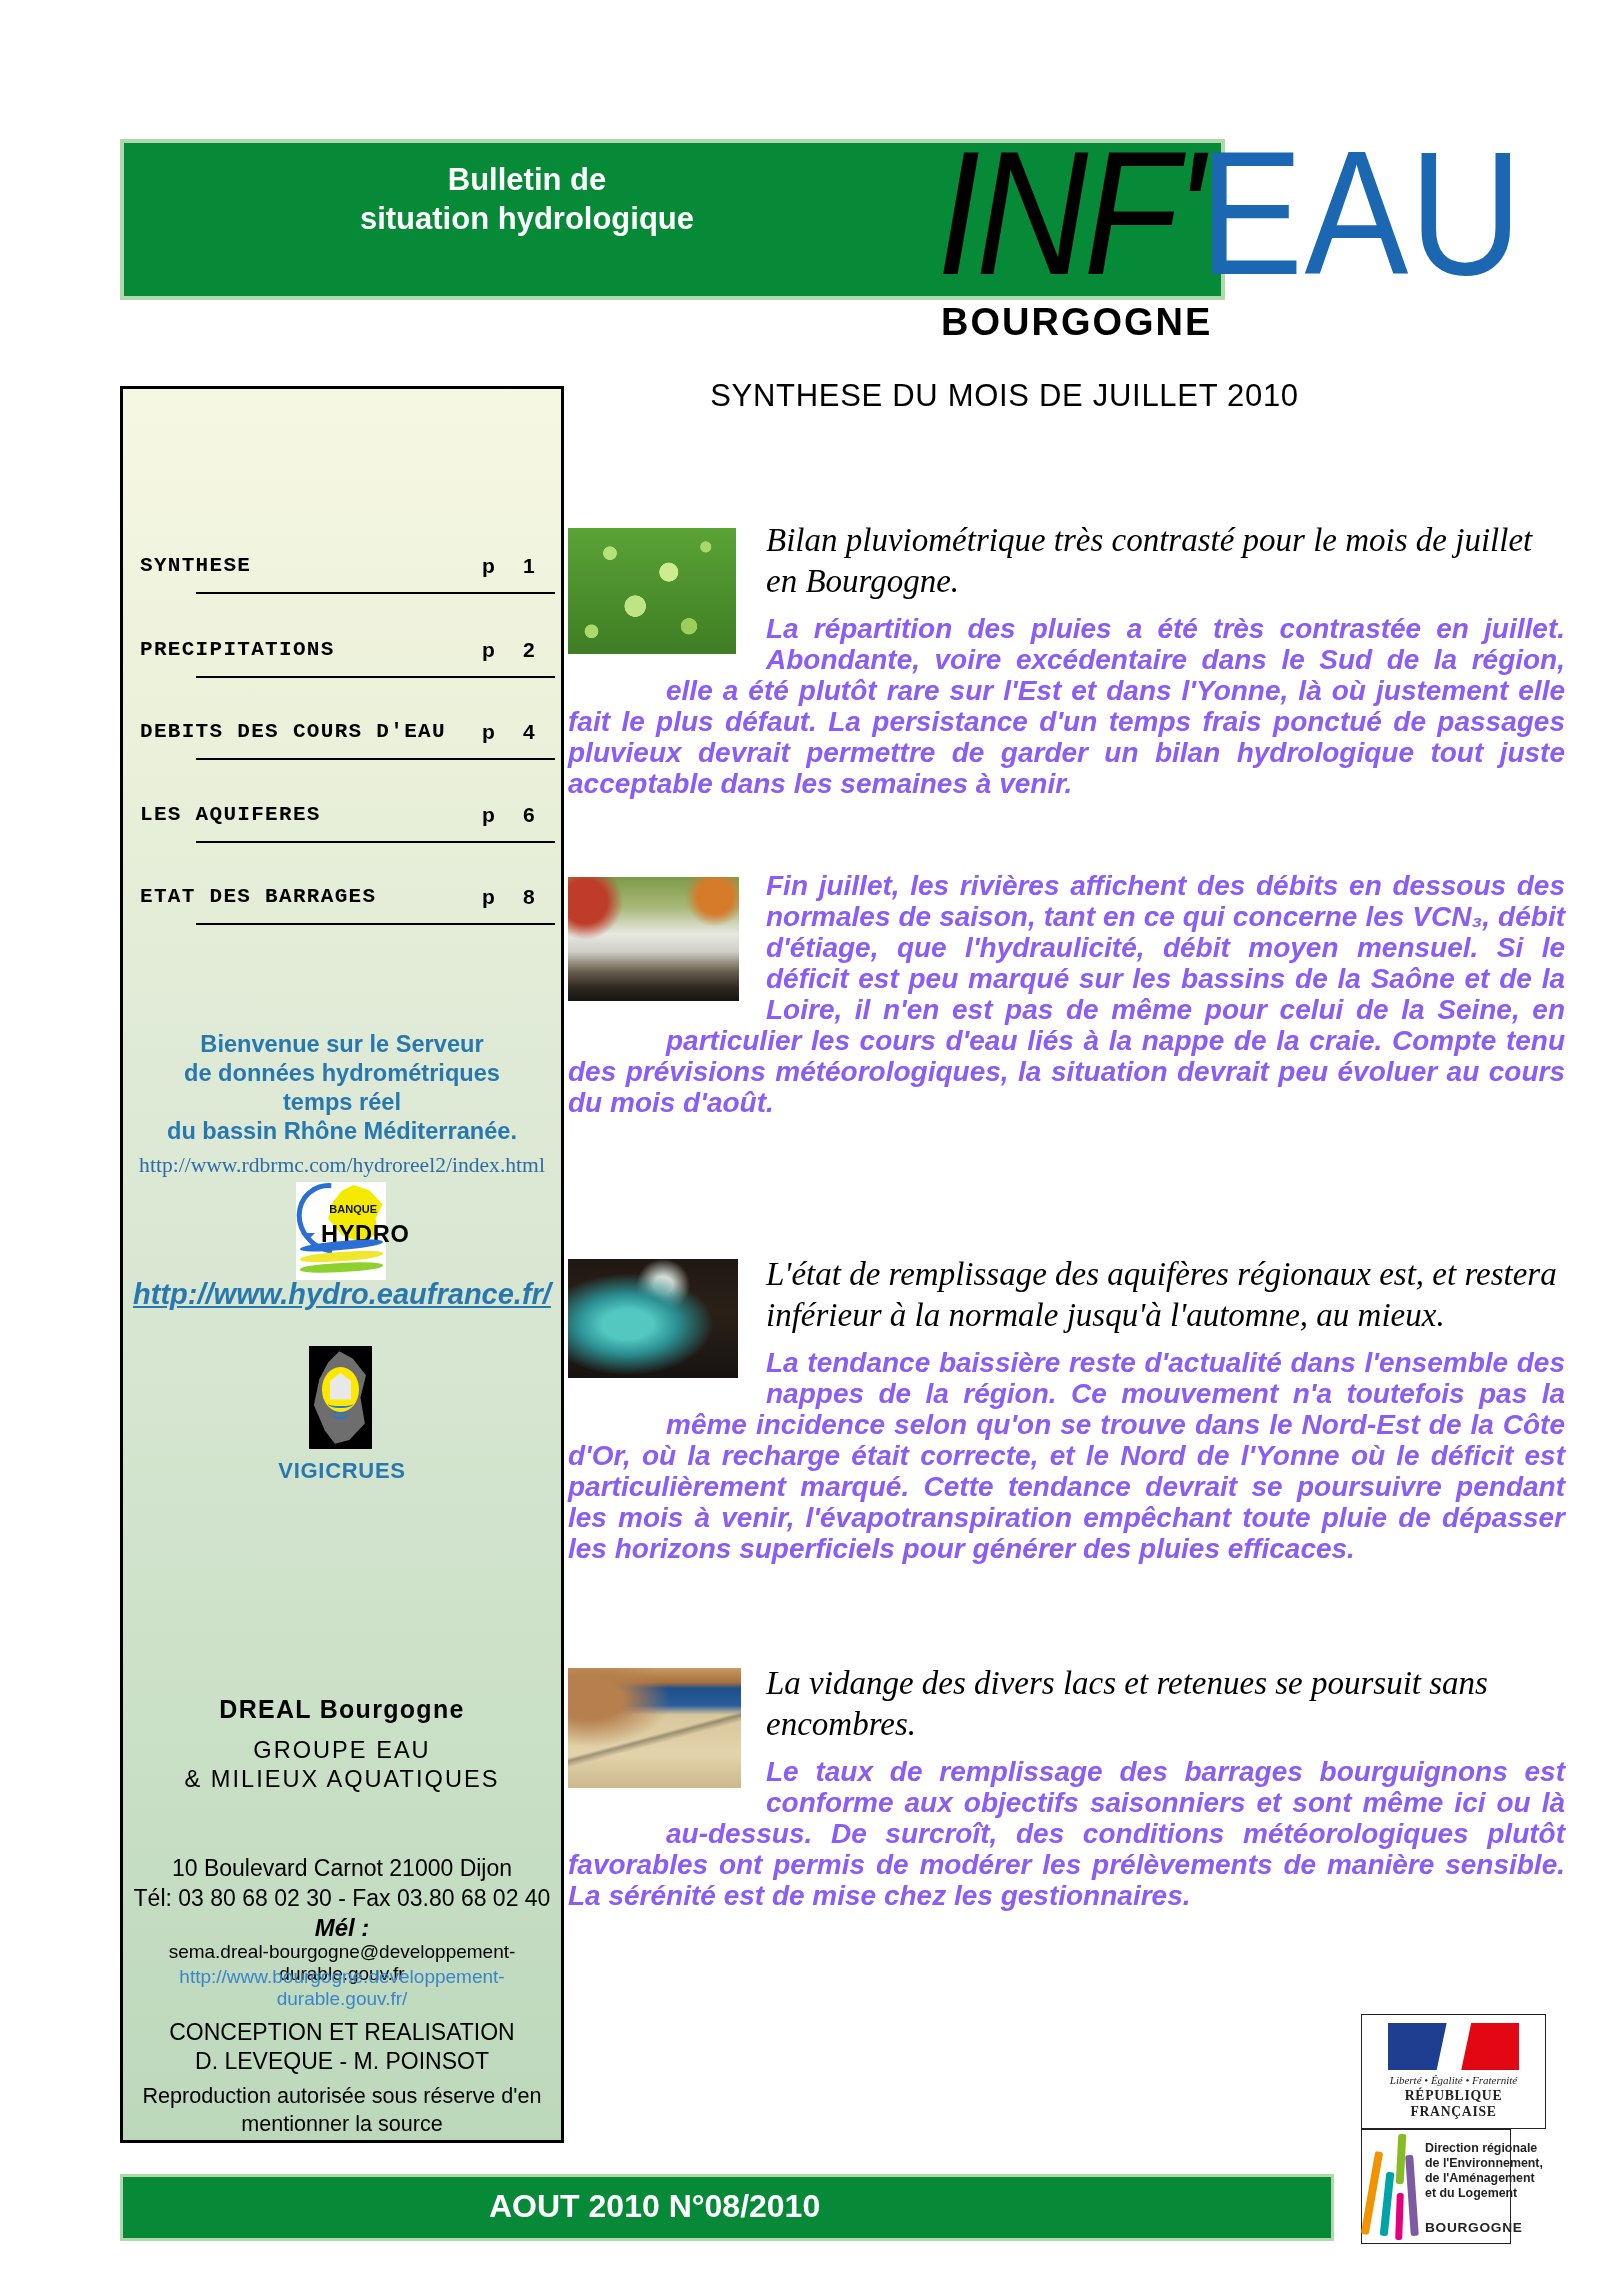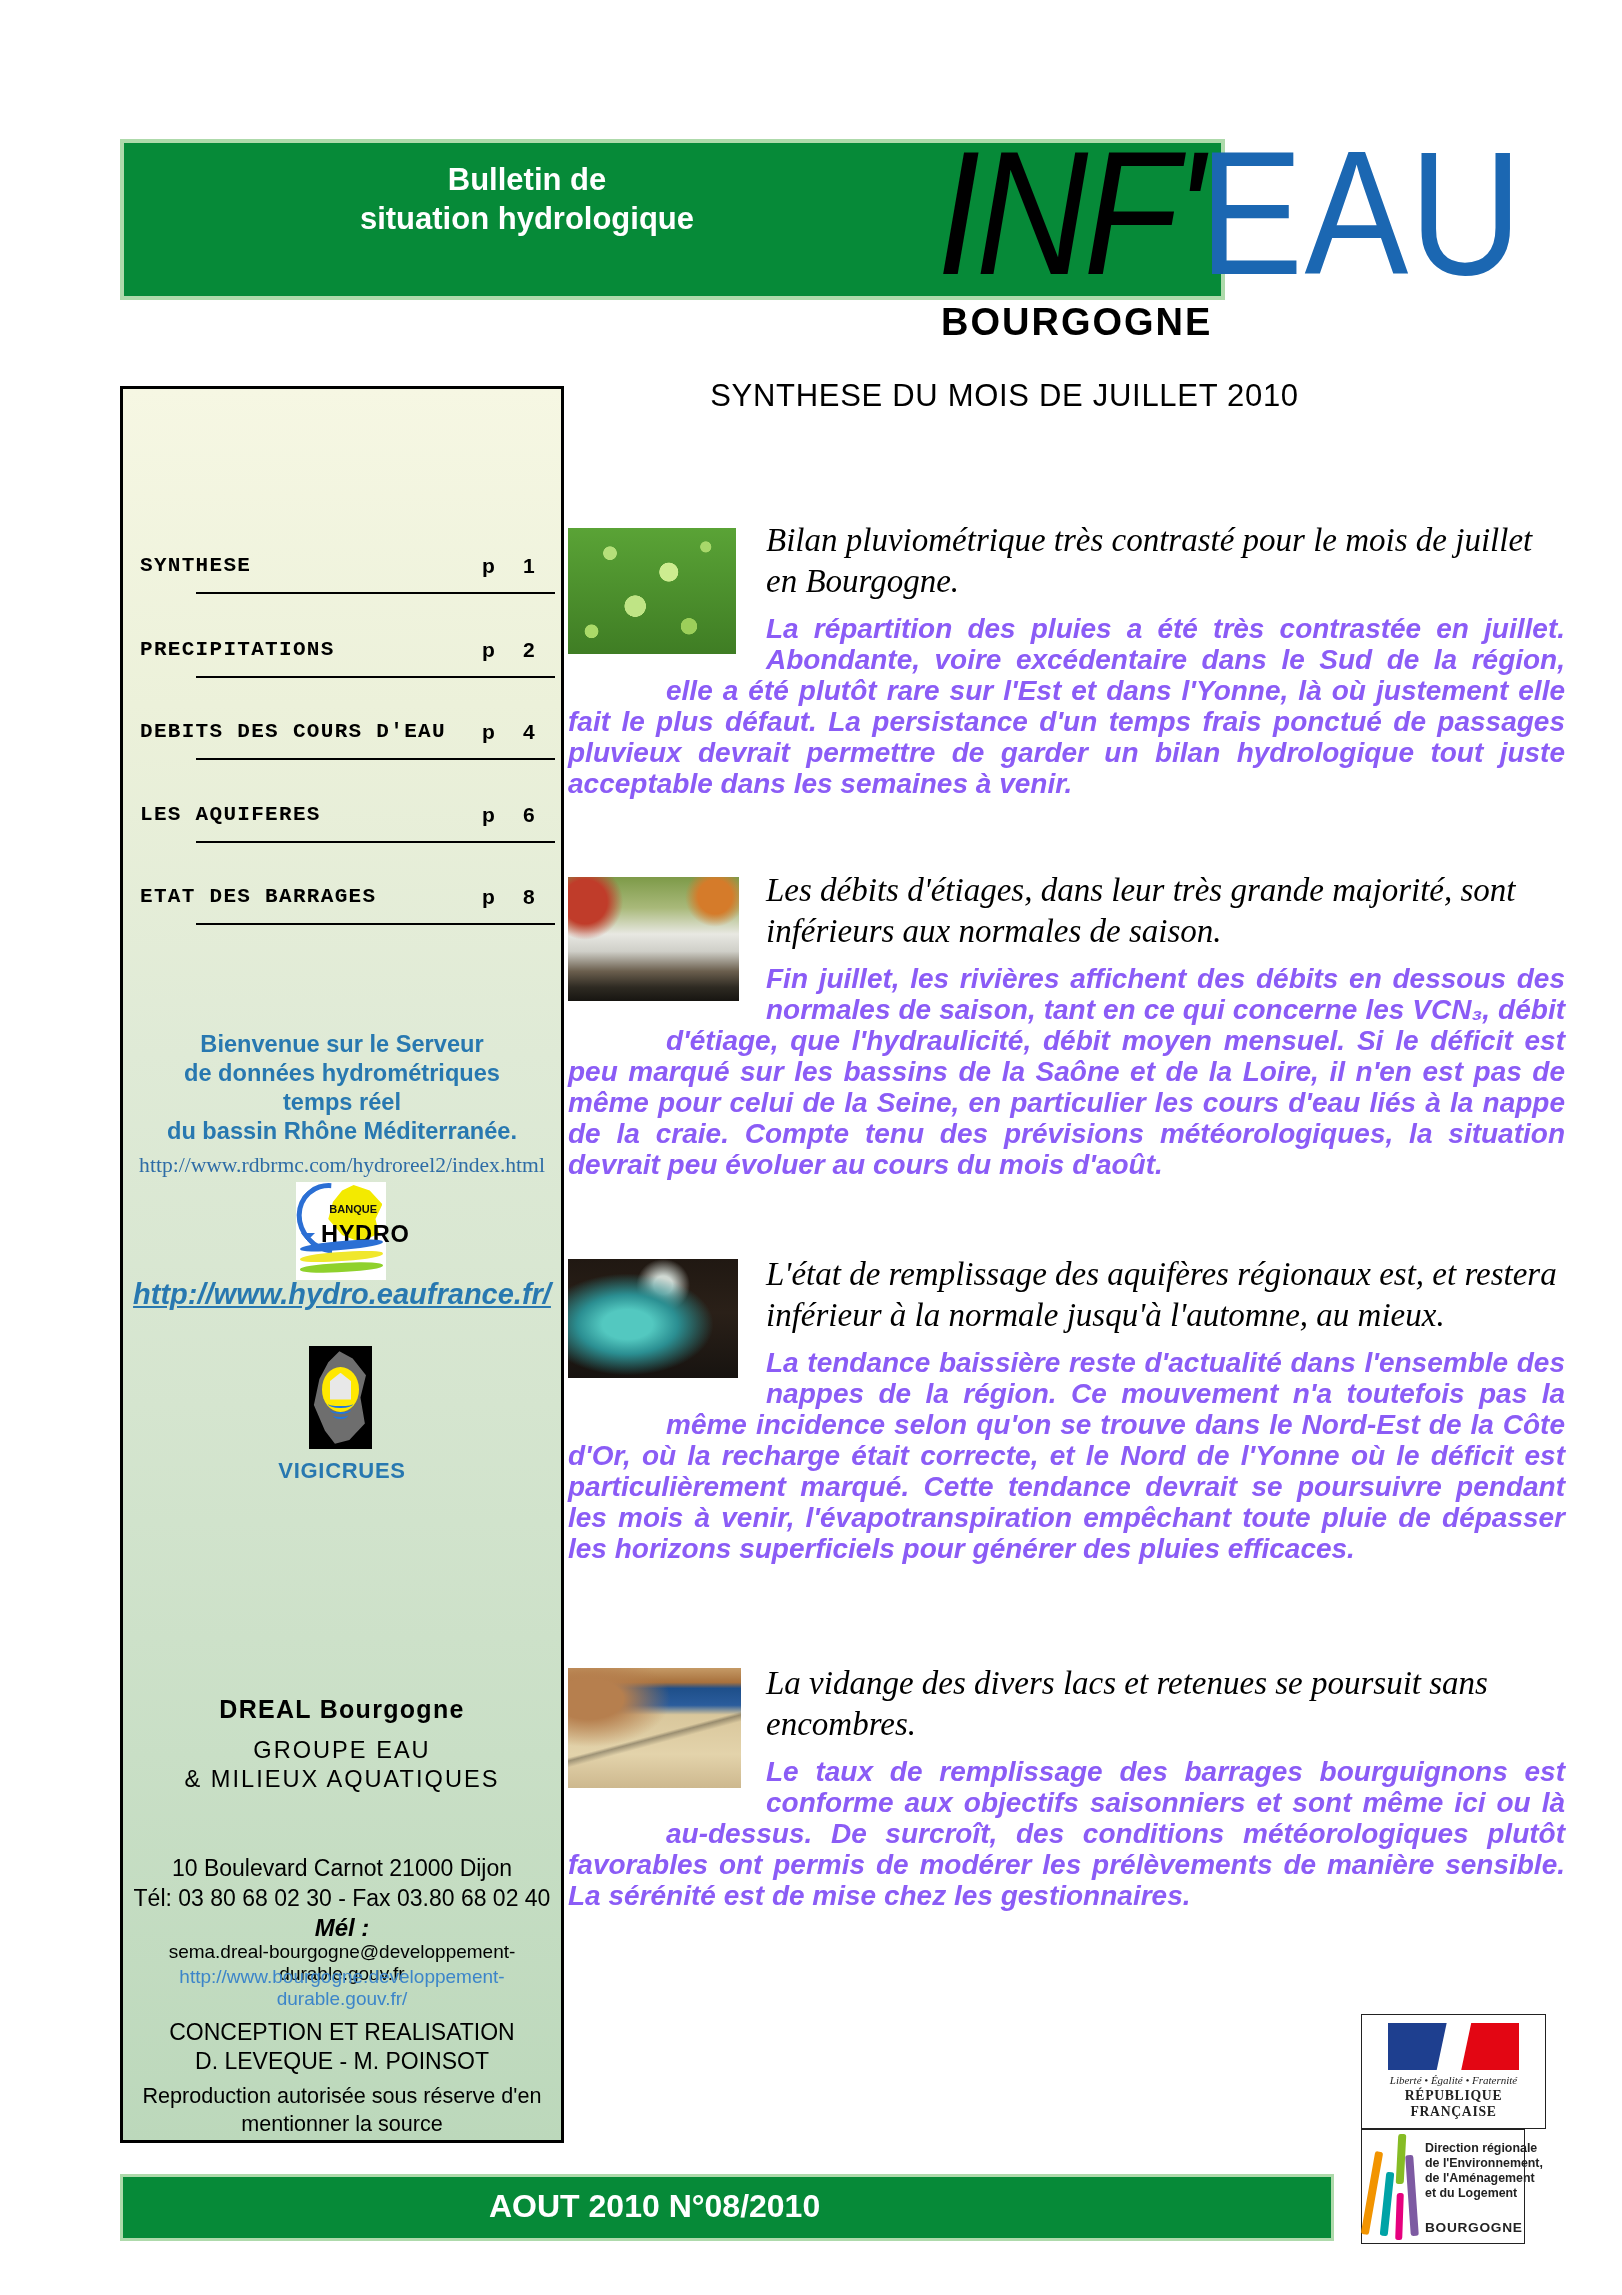--- a/index.html
+++ b/index.html
@@ -126,21 +126,21 @@
   
   .rf-box{left:1361px;top:2014px;width:185px;height:115px;border:1.3px solid #222;
       box-sizing:border-box;background:#fff;text-align:center;}
   .rf-flag{position:relative;width:131px;height:47px;margin:7.9px auto 3.9px auto;overflow:hidden;
       background:linear-gradient(90deg,#1e3f8f 0 46%,#e30613 54% 100%);}
   .rf-flag:before{content:"";position:absolute;left:41%;top:-25%;width:18%;height:150%;
       background:#fff;transform:rotate(12deg);}
   .rf-motto{font-family:"Liberation Serif",serif;font-style:italic;font-size:11px;color:#222;}
   .rf-name{font-family:"Liberation Serif",serif;font-size:13.7px;font-weight:bold;color:#222;
       letter-spacing:0.7px;margin-top:2.6px;}
-  .dreal-box{left:1361px;top:2129px;width:164px;height:115px;border:1.3px solid #222;
+  .dreal-box{left:1361px;top:2129px;width:150px;height:115px;border:1.3px solid #222;
       box-sizing:border-box;background:#fff;}
   .dreal-bars{position:absolute;left:3.9px;top:3.9px;width:56px;height:106px;}
   .bar{position:absolute;border-radius:2.6px;}
   .bar-orange{left:2.6px;top:17px;width:7.9px;height:84px;background:#f29400;transform:rotate(10deg);}
   .bar-lime{left:31px;top:0px;width:7.9px;height:50px;background:#86bc25;transform:rotate(3deg);}
   .bar-teal{left:17px;top:38px;width:7.9px;height:64px;background:#00a3a6;transform:rotate(6deg);}
   .bar-pink{left:30px;top:59px;width:7.2px;height:47px;background:#e6007e;transform:rotate(2deg);}
   .bar-purple{left:42px;top:21px;width:7.9px;height:81px;background:#7d5aa2;transform:rotate(-4deg);}
   .dreal-text{position:absolute;left:63px;top:10.5px;width:118px;font-size:12.4px;font-weight:bold;
       color:#222;line-height:15px;}
@@ -254,21 +254,20 @@
 
   <div class="article a1">
     <div class="ws"></div>
     <p class="s-heading">Bilan pluviométrique très contrasté pour le mois de juillet en Bourgogne.</p>
     <p class="s-body">La répartition des pluies a été très contrastée en juillet. Abondante, voire excédentaire dans le Sud de la région, elle a été plutôt rare sur l'Est et dans l'Yonne, là où justement elle fait le plus défaut. La persistance d'un temps frais ponctué de passages pluvieux devrait permettre de garder un bilan hydrologique tout juste acceptable dans les semaines à venir.</p>
     <div class="abs photo p1"></div>
   </div>
 
   <div class="article a2">
     <div class="ws"></div>
-    <p class="s-heading">Les débits d'étiages, dans leur très grande majorité, sont inférieurs aux normales de saison.</p>
     <p class="s-body">Fin juillet, les rivières affichent des débits en dessous des normales de saison, tant en ce qui concerne les VCN₃, débit d'étiage, que l'hydraulicité, débit moyen mensuel. Si le déficit est peu marqué sur les bassins de la Saône et de la Loire, il n'en est pas de même pour celui de la Seine, en particulier les cours d'eau liés à la nappe de la craie. Compte tenu des prévisions météorologiques, la situation devrait peu évoluer au cours du mois d'août.</p>
     <div class="abs photo p2"></div>
   </div>
 
   <div class="article a3">
     <div class="ws"></div>
     <p class="s-heading">L'état de remplissage des aquifères régionaux est, et restera inférieur à la normale jusqu'à l'automne, au mieux.</p>
     <p class="s-body">La tendance baissière reste d'actualité dans l'ensemble des nappes de la région. Ce mouvement n'a toutefois pas la même incidence selon qu'on se trouve dans le Nord-Est de la Côte d'Or, où la recharge était correcte, et le Nord de l'Yonne où le déficit est particulièrement marqué. Cette tendance devrait se poursuivre pendant les mois à venir, l'évapotranspiration empêchant toute pluie de dépasser les horizons superficiels pour générer des pluies efficaces.</p>
     <div class="abs photo p3"></div>
   </div>

